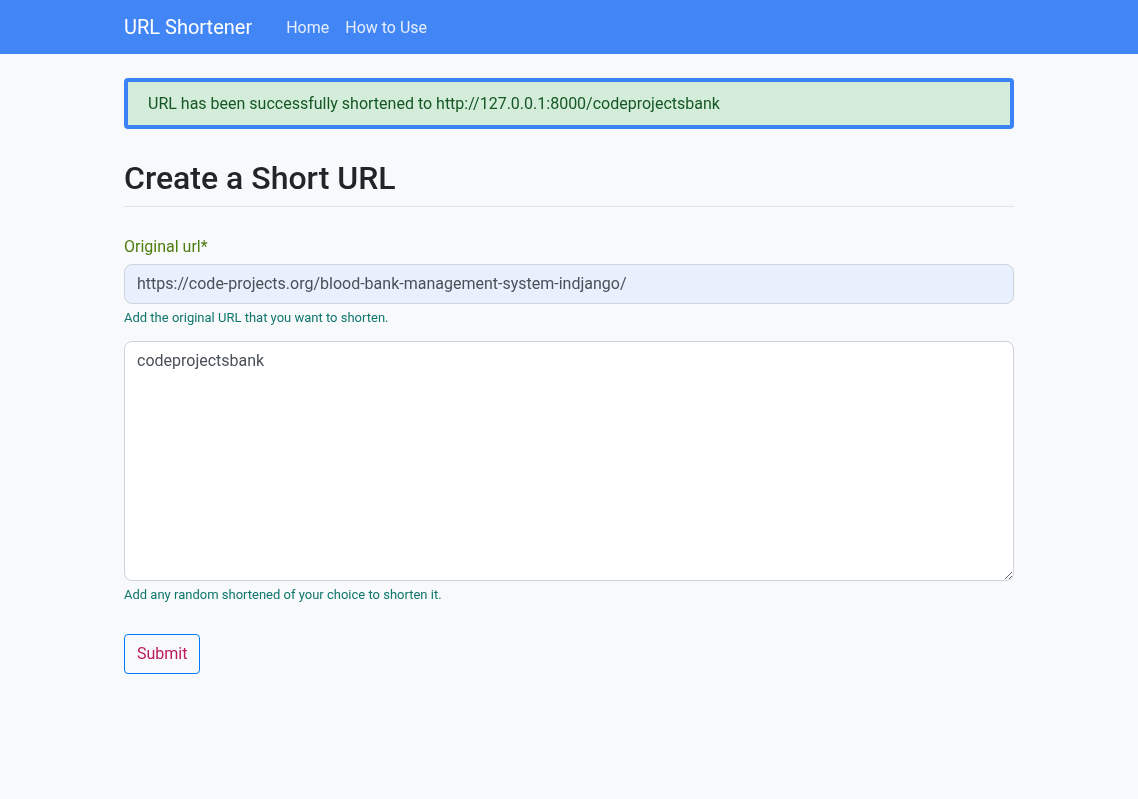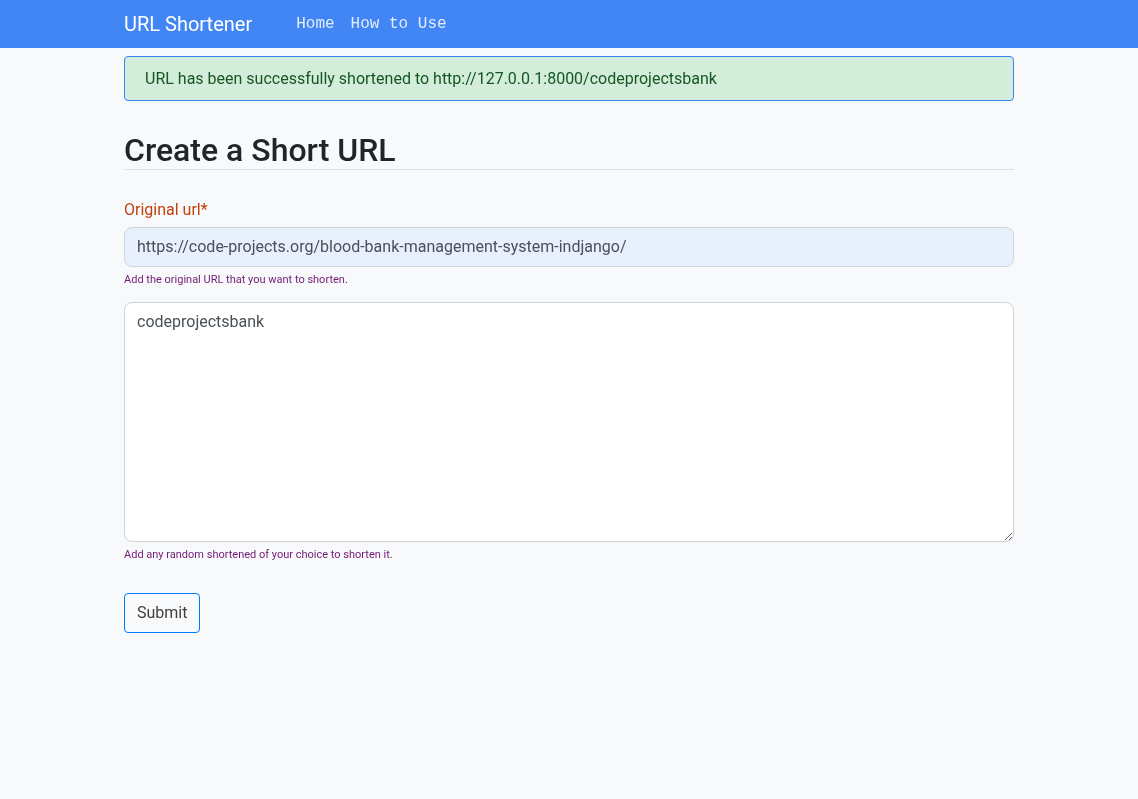--- a/index.html
+++ b/index.html
@@ -5,21 +5,21 @@
     * { box-sizing: border-box; margin: 0; padding: 0; }
     body {
       font-family: -apple-system, BlinkMacSystemFont, "Segoe UI", Roboto, "Helvetica Neue", Arial, sans-serif;
       font-size: 16px;
       color: #212529;
       background-color: #f8f9fa;
     }
     .navbar {
       background-color: #4285f4;
       padding: 0;
-      height: 48px;
+      height: 54px;
       display: flex;
       align-items: center;
     }
     .container {
       width: 100%;
       max-width: 920px;
       margin: 0 auto;
       padding: 0 15px;
     }
     .nav-inner {
@@ -31,55 +31,55 @@
       color: #fff;
       font-size: 20px;
       text-decoration: none;
       margin-right: 16px;
       padding: 5px 0;
       white-space: nowrap;
     }
     .nav-links {
       display: flex;
       list-style: none;
-      margin-left: 20px;
-      font-family: Liberation Mono, monospace;
+      margin-left: 10px;
     }
     .nav-links li a {
       color: rgba(255,255,255,0.85);
       text-decoration: none;
       padding: 8px;
       font-size: 16px;
       display: block;
     }
     .alert {
       background-color: #d4edda;
       color: #155724;
-      border: 1px solid #3b82f6;
+      border: 4px solid #3b82f6;
       border-radius: 4px;
       padding: 12px 20px;
-      margin-top: 8px;
+      margin-top: 24px;
       font-size: 16px;
     }
     .page-header {
       margin-top: 30px;
+      padding-bottom: 9px;
       border-bottom: 1px solid #dee2e6;
       font-size: 32px;
       font-weight: 500;
       color: #212529;
       margin-bottom: 30px;
     }
     .form-group {
       margin-bottom: 16px;
     }
     .form-label {
       display: block;
       margin-bottom: 8px;
       font-size: 16px;
-      color: #c2410c;
+      color: #4d7c0f;
     }
     .form-control {
       display: block;
       width: 100%;
       padding: 7px 12px;
       font-size: 16px;
       line-height: 1.5;
       color: #495057;
       background-color: #fff;
       border: 1px solid #ced4da;
@@ -88,31 +88,31 @@
     }
     .form-control.autofill {
       background-color: #e8f0fe;
     }
     textarea.form-control {
       resize: vertical;
       min-height: 240px;
       height: 212px;
     }
     .help-text {
-      font-size: 11px;
-      color: #701a75;
+      font-size: 13px;
+      color: #0f766e;
       margin-top: 6px;
     }
     .btn {
       display: inline-block;
       font-weight: 400;
       text-align: center;
       vertical-align: middle;
       border: 1px solid #007bff;
-      color: #404040;
+      color: #be185d;
       background-color: transparent;
       padding: 7px 12px;
       font-size: 16px;
       line-height: 1.5;
       border-radius: 4px;
       cursor: pointer;
       margin-top: 16px;
       font-family: inherit;
     }
   </style>

